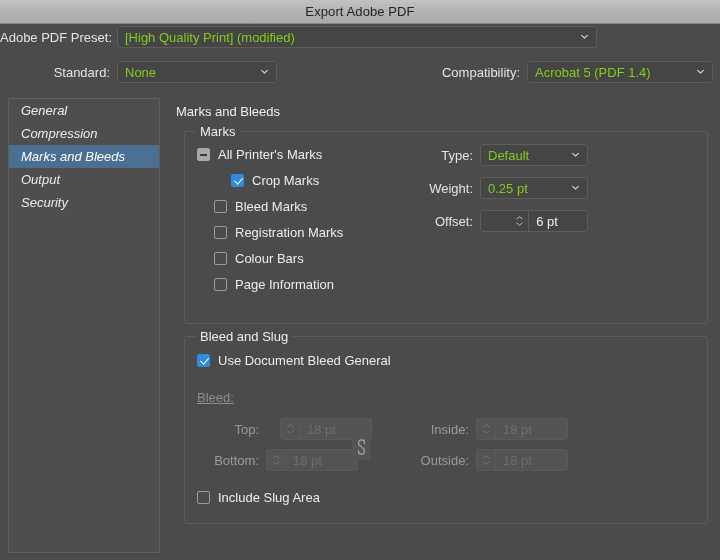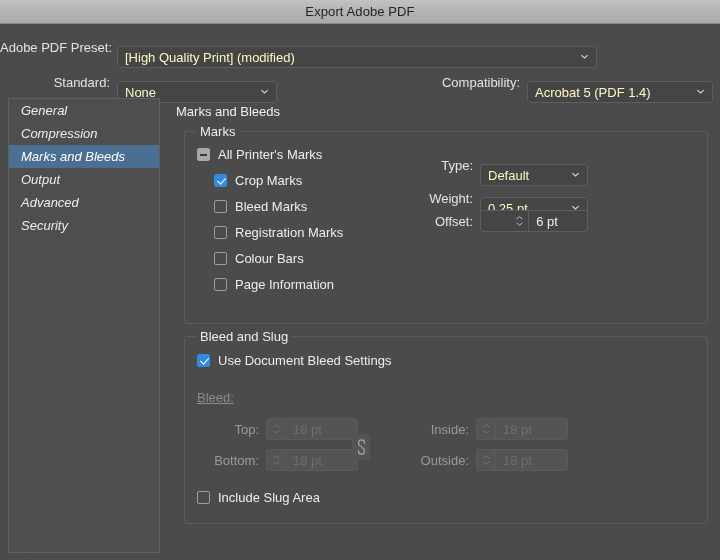--- a/index.html
+++ b/index.html
@@ -63,27 +63,26 @@
   
   .combo {
     position: relative;
     background: #454545;
     border: 1px solid #5d5d5d;
     border-radius: 3px;
     height: 22px;
     display: flex;
     align-items: center;
     box-sizing: border-box;
-    color: #fef9c3;
+    color: #84cc16;
     font-size: 13px;
     padding-left: 7px;
     padding-right: 22px;
     overflow: hidden;
     white-space: nowrap;
-    margin-top: 20px;
   }
   .combo .chev {
     position: absolute;
     right: 7px;
     top: 50%;
     width: 9px; height: 9px;
     margin-top: -5px;
     pointer-events: none;
   }
   .combo .chev svg { display: block; }
@@ -295,40 +294,37 @@
     <div class="side-item">
       <span>Compression</span>
     </div>
     <div class="side-item selected">
       <span>Marks and Bleeds</span>
     </div>
     <div class="side-item">
       <span>Output</span>
     </div>
     <div class="side-item">
-      <span>Advanced</span>
-    </div>
-    <div class="side-item">
       <span>Security</span>
     </div>
   </div>
 
   <div class="main">
 
     <div class="pane-title">Marks and Bleeds</div>
 
     <div class="group" style="left:12px; top:33px; width:524px; height:193px;">
       <span class="group-legend">Marks</span>
 
       <div class="cbrow" style="left:12px; top:14px;">
         <span class="cbox mixed"></span>
         <span class="cblabel">All Printer's Marks</span>
       </div>
 
-      <div class="cbrow" style="left:29px; top:40px;justify-content:flex-end;">
+      <div class="cbrow" style="left:46px; top:40px;justify-content:flex-end;">
         <span class="cbox on"></span>
         <span class="cblabel">Crop Marks</span>
       </div>
 
       <div class="cbrow" style="left:29px; top:66px;">
         <span class="cbox off"></span>
         <span class="cblabel">Bleed Marks</span>
       </div>
 
       <div class="cbrow" style="left:29px; top:92px;">
@@ -384,28 +380,28 @@
           <span class="spin-val">6 pt</span>
         </div>
       </div>
     </div>
 
     <div class="group" style="left:12px; top:238px; width:524px; height:188px;">
       <span class="group-legend">Bleed and Slug</span>
 
       <div class="cbrow" style="left:12px; top:15px;">
         <span class="cbox on"></span>
-        <span class="cblabel">Use Document Bleed Settings</span>
+        <span class="cblabel">Use Document Bleed General</span>
       </div>
 
       <div style="position:absolute; left:12px; top:53px;">
         <span class="cblabel dim">Bleed:</span>
       </div>
 
-      <div class="hdr-row" style="left:16px; top:81px;">
+      <div class="hdr-row" style="left:16px; top:81px;gap:14px;">
         <span class="lbl dim" style="width:58px;">Top:</span>
         <div class="spinfield disabled" style="width:92px; margin-left:7px;">
           <span class="spin-arrows">
             <svg viewBox="0 0 10 5" width="9" height="4">
                 <path d="M1.3 4 L5 1 L8.7 4" fill="none" stroke="#787878" stroke-width="1.1"></path>
               </svg>
             <svg viewBox="0 0 10 5" width="9" height="4">
                 <path d="M1.3 1 L5 4 L8.7 1" fill="none" stroke="#787878" stroke-width="1.1"></path>
               </svg>
           </span>

